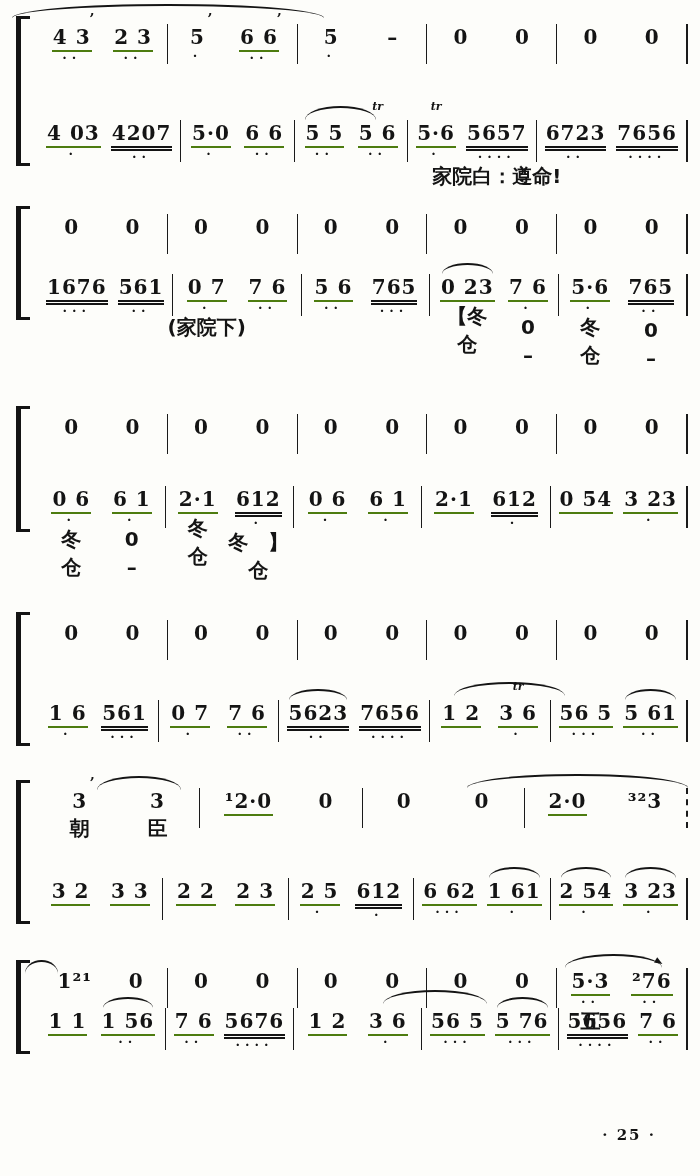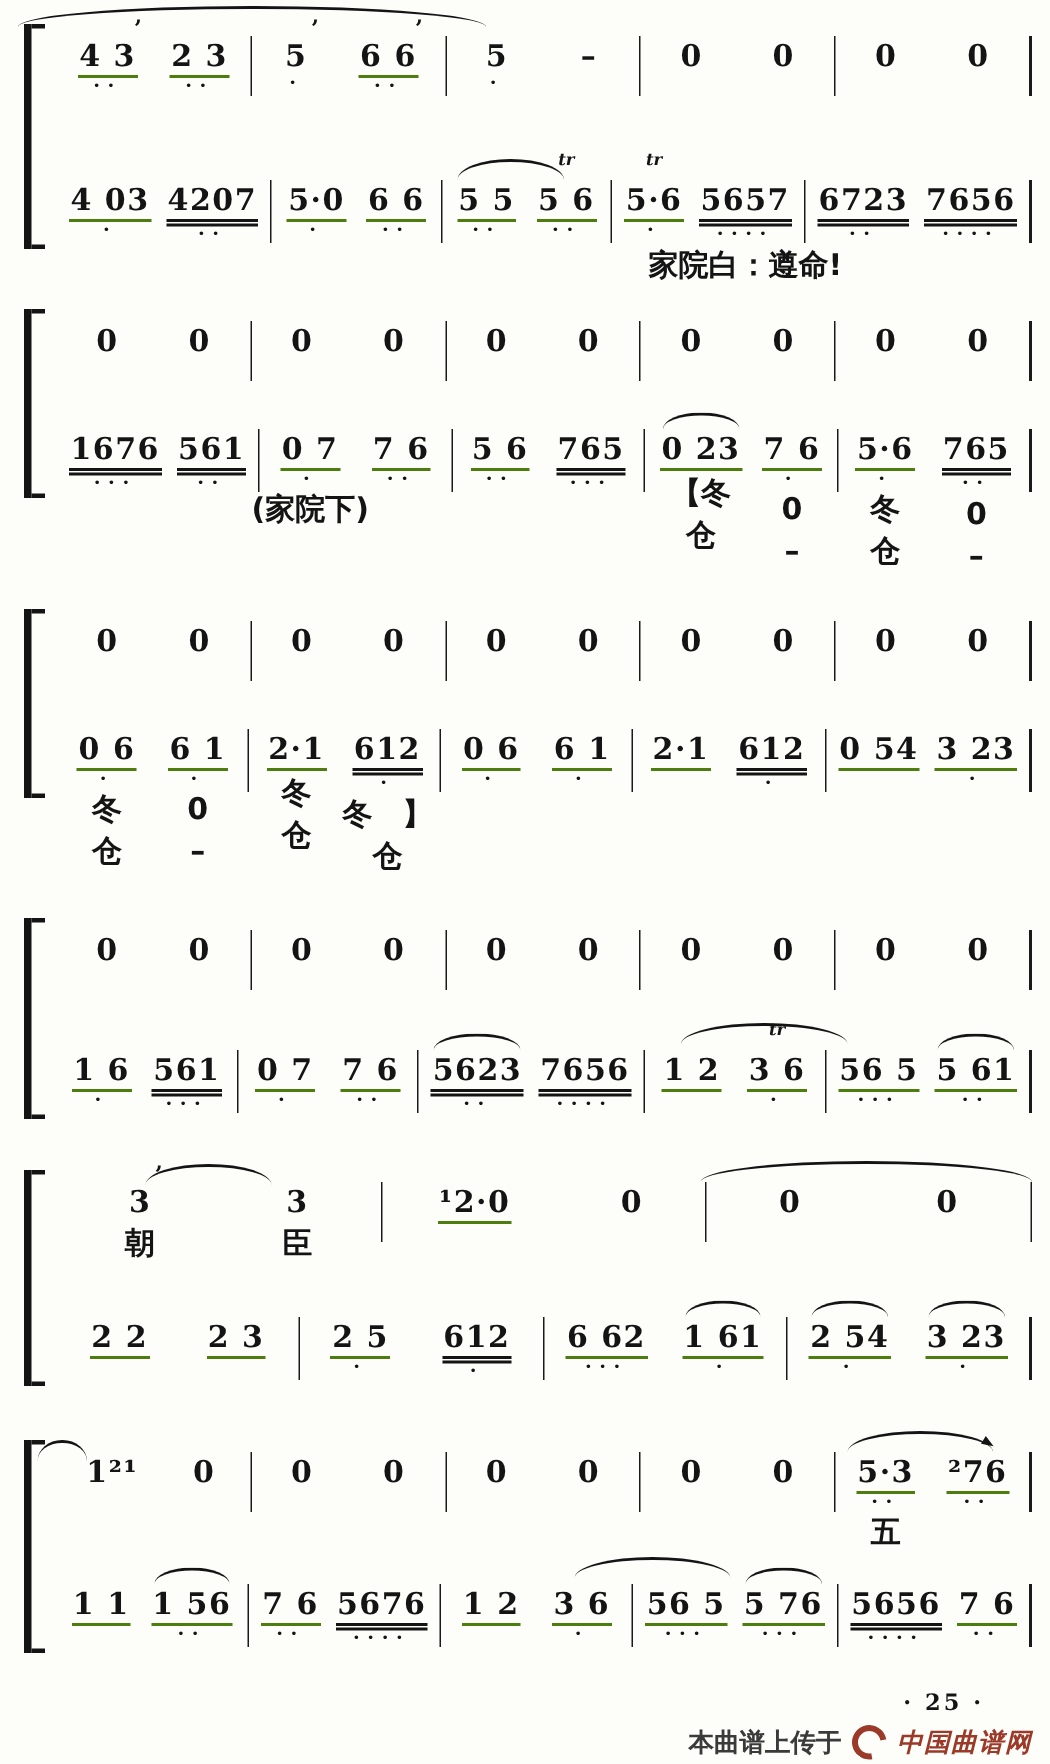--- a/index.html
+++ b/index.html
@@ -13,25 +13,25 @@
   }
   
   .system{position:absolute;left:38px;width:650px;}
   .s1{top:24px}.s2{top:214px}.s3{top:414px}.s4{top:620px}.s5{top:788px}.s6{top:968px}
   .bracket{position:absolute;left:-22px;top:-8px;bottom:-4px;width:9px;
     border-left:5px solid #141414;}
   .bracket::before,.bracket::after{content:"";position:absolute;left:0;width:9px;height:3px;background:#141414;}
   .bracket::before{top:0}.bracket::after{bottom:0}
   .voice{position:relative;display:flex;min-height:40px;}
   .s1 .voice-lower{margin-top:56px}
-  .s2 .voice-lower{margin-top:32px}
+  .s2 .voice-lower{margin-top:20px}
   .s3 .voice-lower{margin-top:32px}
   .s4 .voice-lower{margin-top:40px}
   .s5 .voice-lower{margin-top:50px}
-  .s6 .voice-lower{margin-top:48px}
+  .s6 .voice-lower{}
   .measure{flex:1;display:flex;justify-content:space-around;align-items:flex-start;
     border-right:1.6px solid #1a1a1a;min-height:34px;padding:0 3px;position:relative;}
   .measure.last{border-right-width:2.2px;}
   .voice.end-dashed .measure.last{border-right-style:dashed;}
   .grp{position:relative;text-align:center;margin:0 5px;min-width:24px;}
   .grp-text{display:inline-block;font-size:20px;font-weight:bold;letter-spacing:1px;
     white-space:pre;line-height:26px;padding:0 1px;}
   .u1 > .grp-text{border-bottom:2px solid #4d7c0f;}
   .u2 > .grp-text{border-bottom:5px double #141414;}
   .dots{font-size:13px;font-weight:bold;line-height:8px;height:9px;letter-spacing:5px;
@@ -265,22 +265,30 @@
             <div class="grp"><span class="grp-text">3</span><span class="lyr">臣</span></div>
           </div>
           <div class="measure">
             <div class="grp u1"><span class="grp-text">¹2·0</span></div>
             <div class="grp"><span class="grp-text">0</span></div>
           </div>
           <div class="measure">
             <div class="grp"><span class="grp-text">0</span></div>
             <div class="grp"><span class="grp-text">0</span></div>
           </div>
-        </div>
-        <div class="voice voice-lower">
+          <div class="measure last">
+            <div class="grp u1"><span class="grp-text">2·0</span></div>
+            <div class="grp"><span class="grp-text">³²3</span></div>
+          </div>
+        </div>
+        <div class="voice voice-lower">
+          <div class="measure">
+            <div class="grp u1"><span class="grp-text">3 2</span></div>
+            <div class="grp u1"><span class="grp-text">3 3</span></div>
+          </div>
           <div class="measure">
             <div class="grp u1"><span class="grp-text">2 2</span></div>
             <div class="grp u1"><span class="grp-text">2 3</span></div>
           </div>
           <div class="measure">
             <div class="grp u1"><span class="grp-text">2 5</span><div class="dots">·</div></div>
             <div class="grp u2"><span class="grp-text">612</span><div class="dots">·</div></div>
           </div>
           <div class="measure">
             <div class="grp u1"><span class="grp-text">6 62</span><div class="dots">···</div></div>
@@ -339,18 +347,13 @@
           <div class="measure last">
             <div class="grp u2"><span class="grp-text">5656</span><div class="dots">····</div></div>
             <div class="grp u1"><span class="grp-text">7 6</span><div class="dots">··</div></div>
           </div>
         </div>
       </div>
     </div>
 
   <div class="page-num">· 25 ·</div>
 
-  <div class="watermark">
-    <span>本曲谱上传于</span>
-    <span class="logo" style="border-color: rgb(155, 58, 40) transparent rgb(155, 58, 40) rgb(155, 58, 40);"></span>
-    <span class="brand" style="color: rgb(155, 58, 40);">中国曲谱网</span>
-  </div>
 </div>
 
 </body></html>

